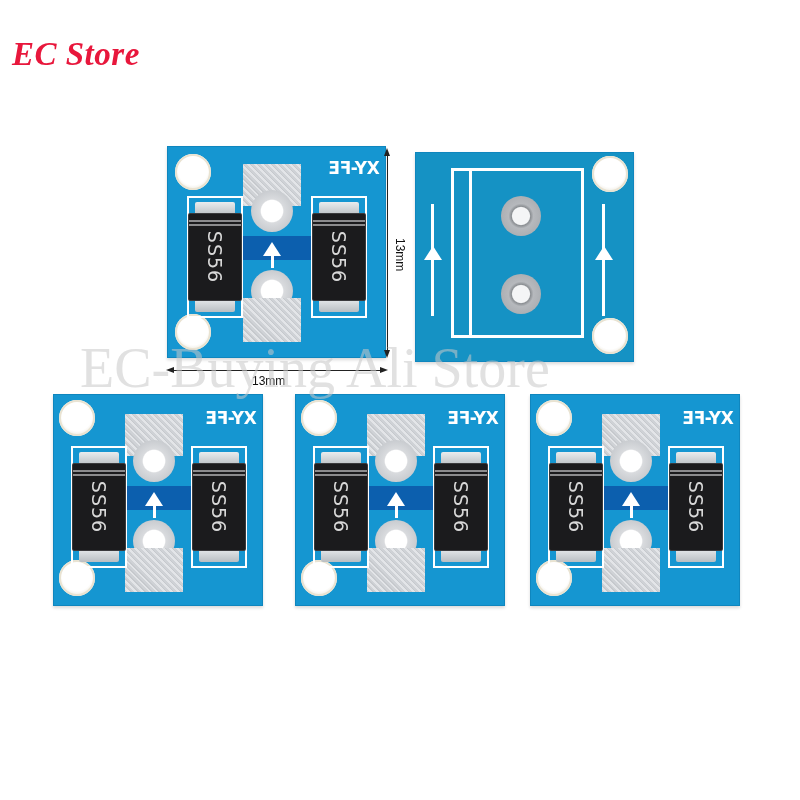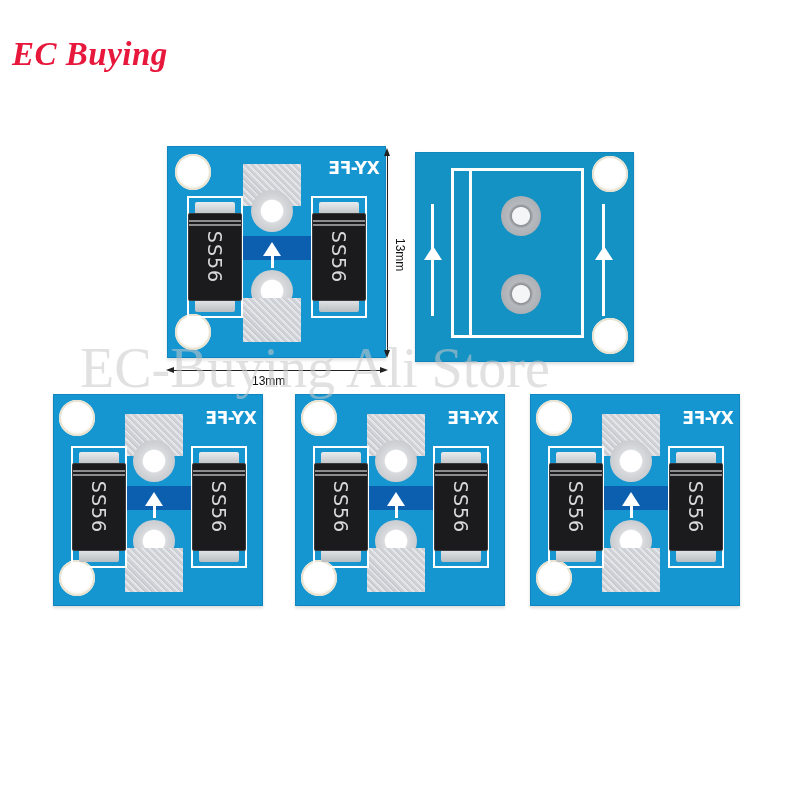--- a/index.html
+++ b/index.html
@@ -74,21 +74,21 @@
     background: radial-gradient(circle, #f4f5f6 0 30%, #8c9094 34%, #b6b9bd 44%, #a9acb0 80%, #9a9da1 100%);
   }
   .dim-line-v { position: absolute; width: 1px; background: #222; }
   .dim-line-h { position: absolute; height: 1px; background: #222; }
   .dim-tip { position: absolute; width: 0; height: 0; }
   .dim-label { position: absolute; font-size: 12px; color: #111; white-space: nowrap; }
 </style>
 </head>
 <body>
 
-<div class="logo">EC Buying</div>
+<div class="logo">EC Store</div>
 
 <div class="board" style="left:167px; top:146px; width:219px; height:212px;">
   <div class="hole" style="left:8px; top:8px;"></div>
   <div class="hole" style="left:8px; top:168px;"></div>
   <div class="silk-mark" style="right:6px; top:12px;">XY-FE</div>
   <div class="band" style="left:66px; top:90px; width:80px; height:24px;"></div>
   <div class="pad-zone" style="left:76px; top:18px; width:58px; height:42px;"></div>
   <div class="pad-ring" style="left:84px; top:44px;"></div>
   <div class="pad-ring" style="left:84px; top:124px;"></div>
   <div class="pad-zone" style="left:76px; top:152px; width:58px; height:44px;"></div>

